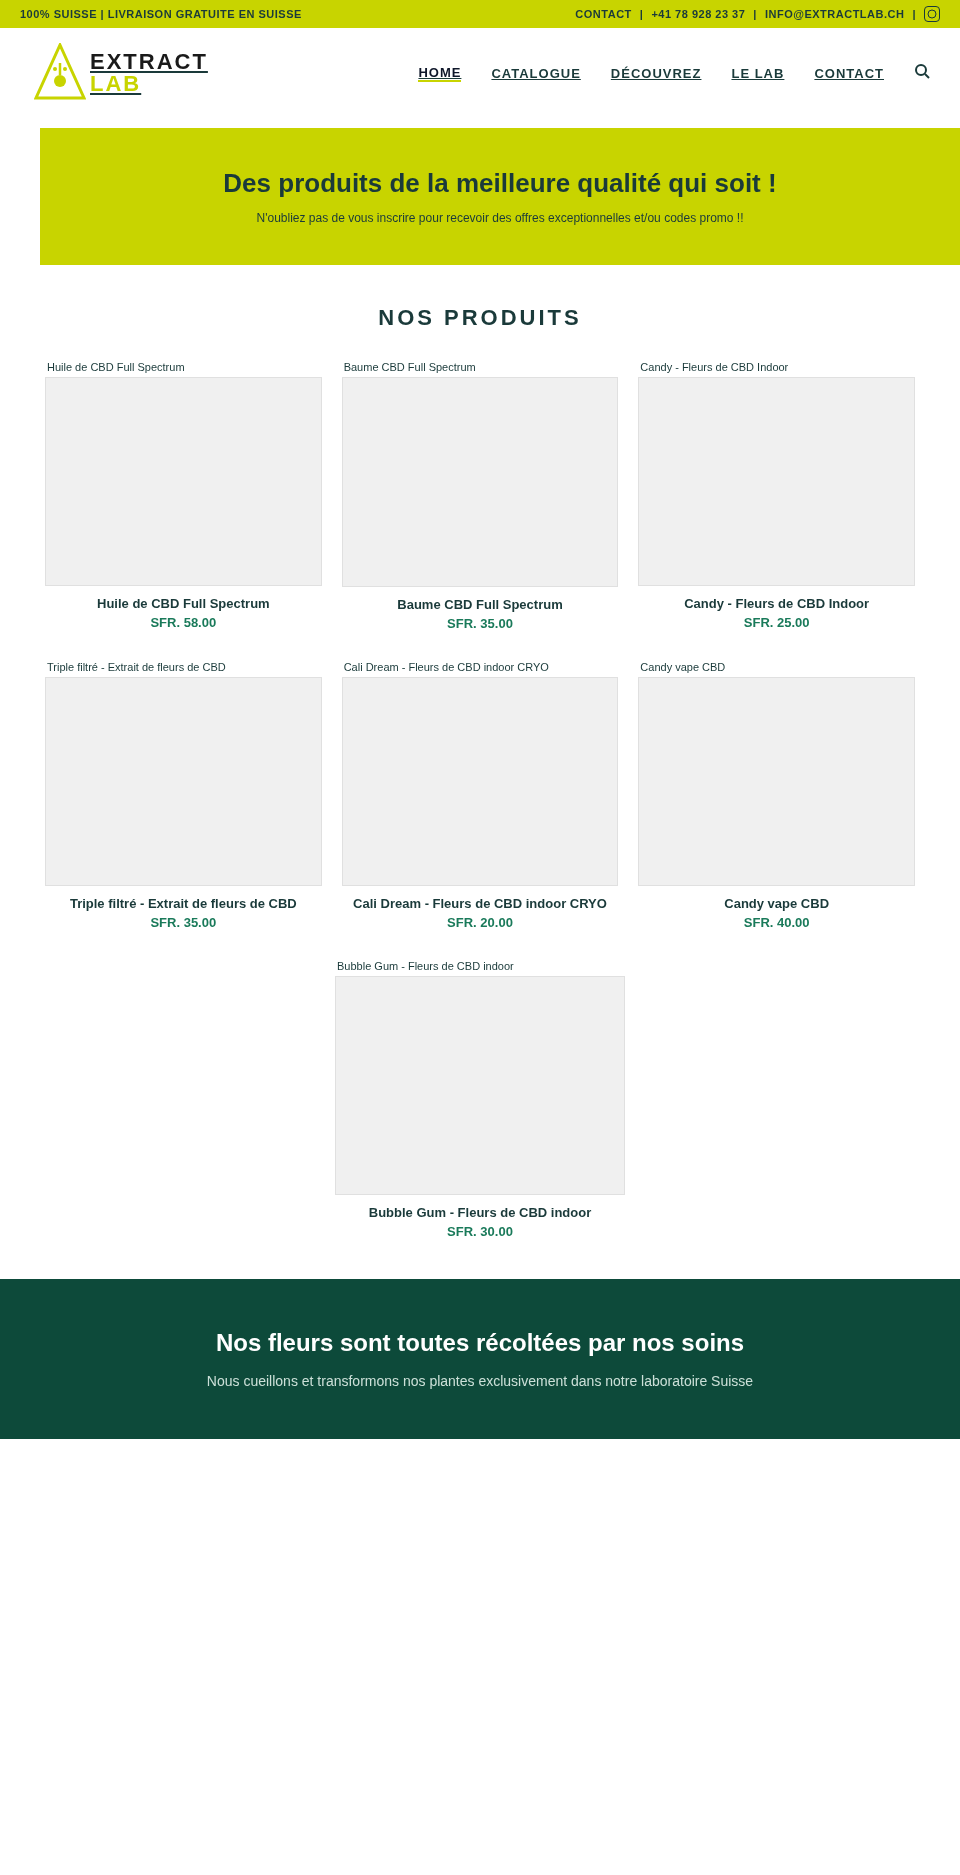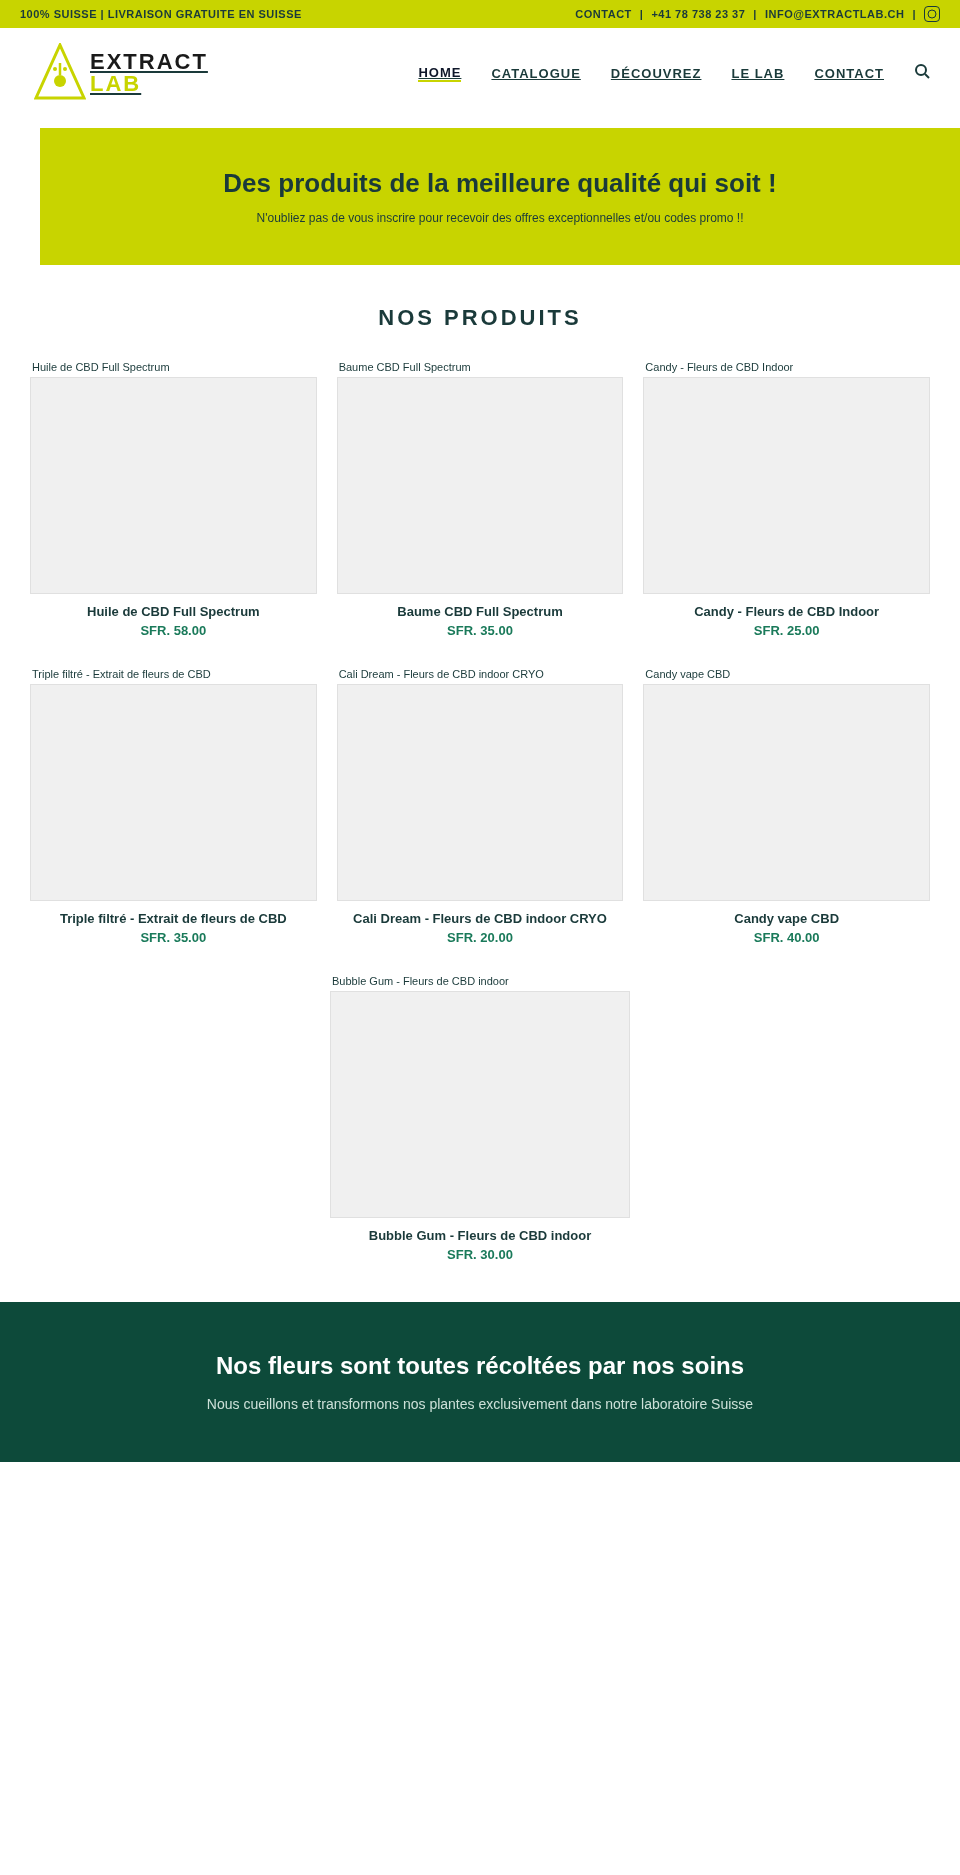--- a/index.html
+++ b/index.html
@@ -113,21 +113,21 @@
       margin-bottom: 12px;
     }
     .hero-subtitle {
       font-size: 12px;
       color: #1a3a3a;
       font-weight: 400;
     }
 
     
     .products-section {
-      padding: 40px 30px;
+      padding: 40px 45px;
       background: #fff;
     }
     .section-title {
       text-align: center;
       font-size: 22px;
       font-weight: 700;
       color: #1a3a3a;
       letter-spacing: 3px;
       margin-bottom: 30px;
     }
@@ -204,21 +204,21 @@
 </head>
 <body>
 
 <div class="top-bar">
   <div class="top-bar-left">
     <span>100% SUISSE  |  LIVRAISON GRATUITE EN SUISSE</span>
   </div>
   <div class="top-bar-right">
     <a>CONTACT</a>
     <span class="top-bar-divider">|</span>
-    <a>+41 78 738 23 37</a>
+    <a>+41 78 928 23 37</a>
     <span class="top-bar-divider">|</span>
     <a>INFO@EXTRACTLAB.CH</a>
     <span class="top-bar-divider">|</span>
     <span class="instagram-icon"></span>
   </div>
 </div>
 
 <header class="header">
   <div class="header-main">
 

